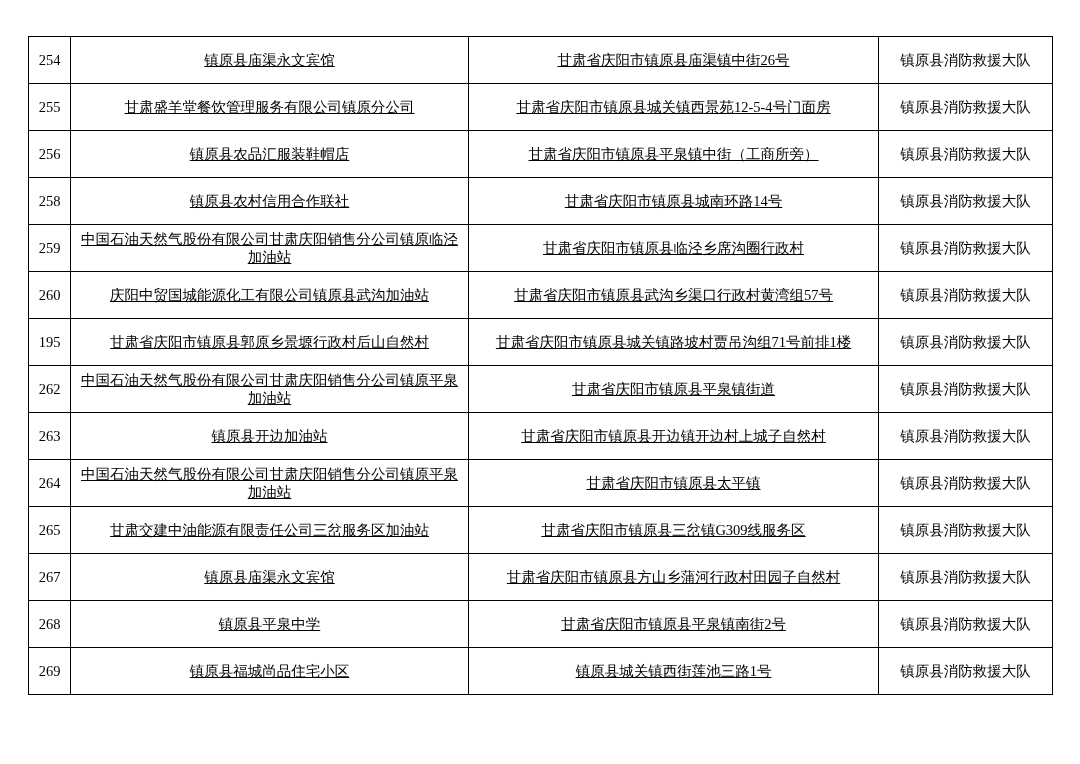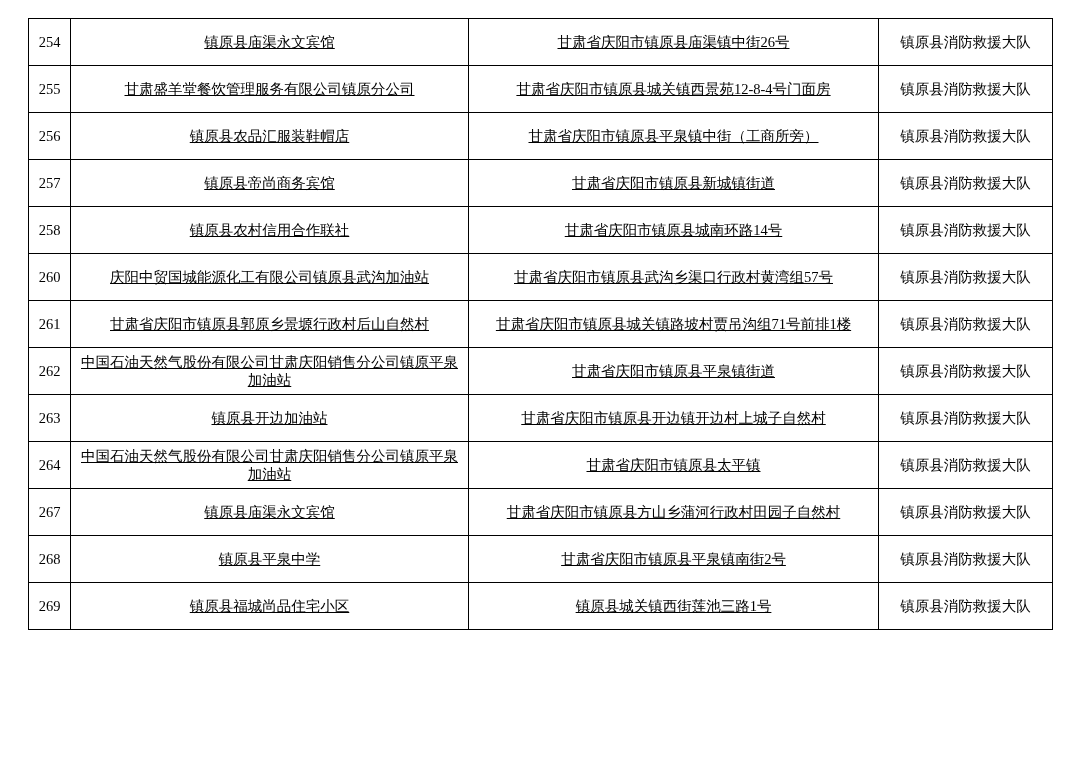--- a/index.html
+++ b/index.html
@@ -11,21 +11,21 @@
     width: 1080px;
     height: 764px;
     font-family: "Liberation Serif", "DejaVu Serif", serif;
     color: #000000;
   }
   .page {
     position: relative;
     width: 1080px;
     height: 624px;
     box-sizing: border-box;
-    padding: 18px 28px 0 28px;
+    padding: 36px 28px 0 28px;
   }
   table.reg-table {
     border-collapse: collapse;
     width: 1024px;
     table-layout: fixed;
   }
   table.reg-table td {
     border: 1px solid #000000;
     padding: 4px 6px;
     font-size: 14.5px;
@@ -66,69 +66,75 @@
     <tbody>
       <tr class="tall">
         <td class="idx">254</td>
         <td class="name">镇原县庙渠永文宾馆</td>
         <td class="addr">甘肃省庆阳市镇原县庙渠镇中街26号</td>
         <td class="unit">镇原县消防救援大队</td>
       </tr>
       <tr class="tall">
         <td class="idx">255</td>
         <td class="name">甘肃盛羊堂餐饮管理服务有限公司镇原分公司</td>
-        <td class="addr">甘肃省庆阳市镇原县城关镇西景苑12-8-4号门面房</td>
+        <td class="addr">甘肃省庆阳市镇原县城关镇西景苑12-5-4号门面房</td>
         <td class="unit">镇原县消防救援大队</td>
       </tr>
       <tr class="tall">
         <td class="idx">256</td>
         <td class="name">镇原县农品汇服装鞋帽店</td>
         <td class="addr">甘肃省庆阳市镇原县平泉镇中街（工商所旁）</td>
         <td class="unit">镇原县消防救援大队</td>
       </tr>
       <tr class="tall">
-        <td class="idx">257</td>
-        <td class="name">镇原县帝尚商务宾馆</td>
-        <td class="addr">甘肃省庆阳市镇原县新城镇街道</td>
+        <td class="idx">258</td>
+        <td class="name">镇原县农村信用合作联社</td>
+        <td class="addr">甘肃省庆阳市镇原县城南环路14号</td>
         <td class="unit">镇原县消防救援大队</td>
       </tr>
       <tr class="tall">
-        <td class="idx">258</td>
-        <td class="name">镇原县农村信用合作联社</td>
-        <td class="addr">甘肃省庆阳市镇原县城南环路14号</td>
+        <td class="idx">259</td>
+        <td class="name">中国石油天然气股份有限公司甘肃庆阳销售分公司镇原临泾加油站</td>
+        <td class="addr">甘肃省庆阳市镇原县临泾乡席沟圈行政村</td>
         <td class="unit">镇原县消防救援大队</td>
       </tr>
       <tr class="tall">
         <td class="idx">260</td>
         <td class="name">庆阳中贸国城能源化工有限公司镇原县武沟加油站</td>
         <td class="addr">甘肃省庆阳市镇原县武沟乡渠口行政村黄湾组57号</td>
         <td class="unit">镇原县消防救援大队</td>
       </tr>
       <tr class="tall">
-        <td class="idx">261</td>
+        <td class="idx">195</td>
         <td class="name">甘肃省庆阳市镇原县郭原乡景塬行政村后山自然村</td>
         <td class="addr">甘肃省庆阳市镇原县城关镇路坡村贾吊沟组71号前排1楼</td>
         <td class="unit">镇原县消防救援大队</td>
       </tr>
       <tr class="tall">
         <td class="idx">262</td>
         <td class="name">中国石油天然气股份有限公司甘肃庆阳销售分公司镇原平泉加油站</td>
         <td class="addr">甘肃省庆阳市镇原县平泉镇街道</td>
         <td class="unit">镇原县消防救援大队</td>
       </tr>
       <tr class="tall">
         <td class="idx">263</td>
         <td class="name">镇原县开边加油站</td>
         <td class="addr">甘肃省庆阳市镇原县开边镇开边村上城子自然村</td>
         <td class="unit">镇原县消防救援大队</td>
       </tr>
       <tr class="tall">
         <td class="idx">264</td>
         <td class="name">中国石油天然气股份有限公司甘肃庆阳销售分公司镇原平泉加油站</td>
         <td class="addr">甘肃省庆阳市镇原县太平镇</td>
+        <td class="unit">镇原县消防救援大队</td>
+      </tr>
+      <tr class="tall">
+        <td class="idx">265</td>
+        <td class="name">甘肃交建中油能源有限责任公司三岔服务区加油站</td>
+        <td class="addr">甘肃省庆阳市镇原县三岔镇G309线服务区</td>
         <td class="unit">镇原县消防救援大队</td>
       </tr>
       <tr class="tall">
         <td class="idx">267</td>
         <td class="name">镇原县庙渠永文宾馆</td>
         <td class="addr">甘肃省庆阳市镇原县方山乡蒲河行政村田园子自然村</td>
         <td class="unit">镇原县消防救援大队</td>
       </tr>
       <tr class="tall">
         <td class="idx">268</td>

